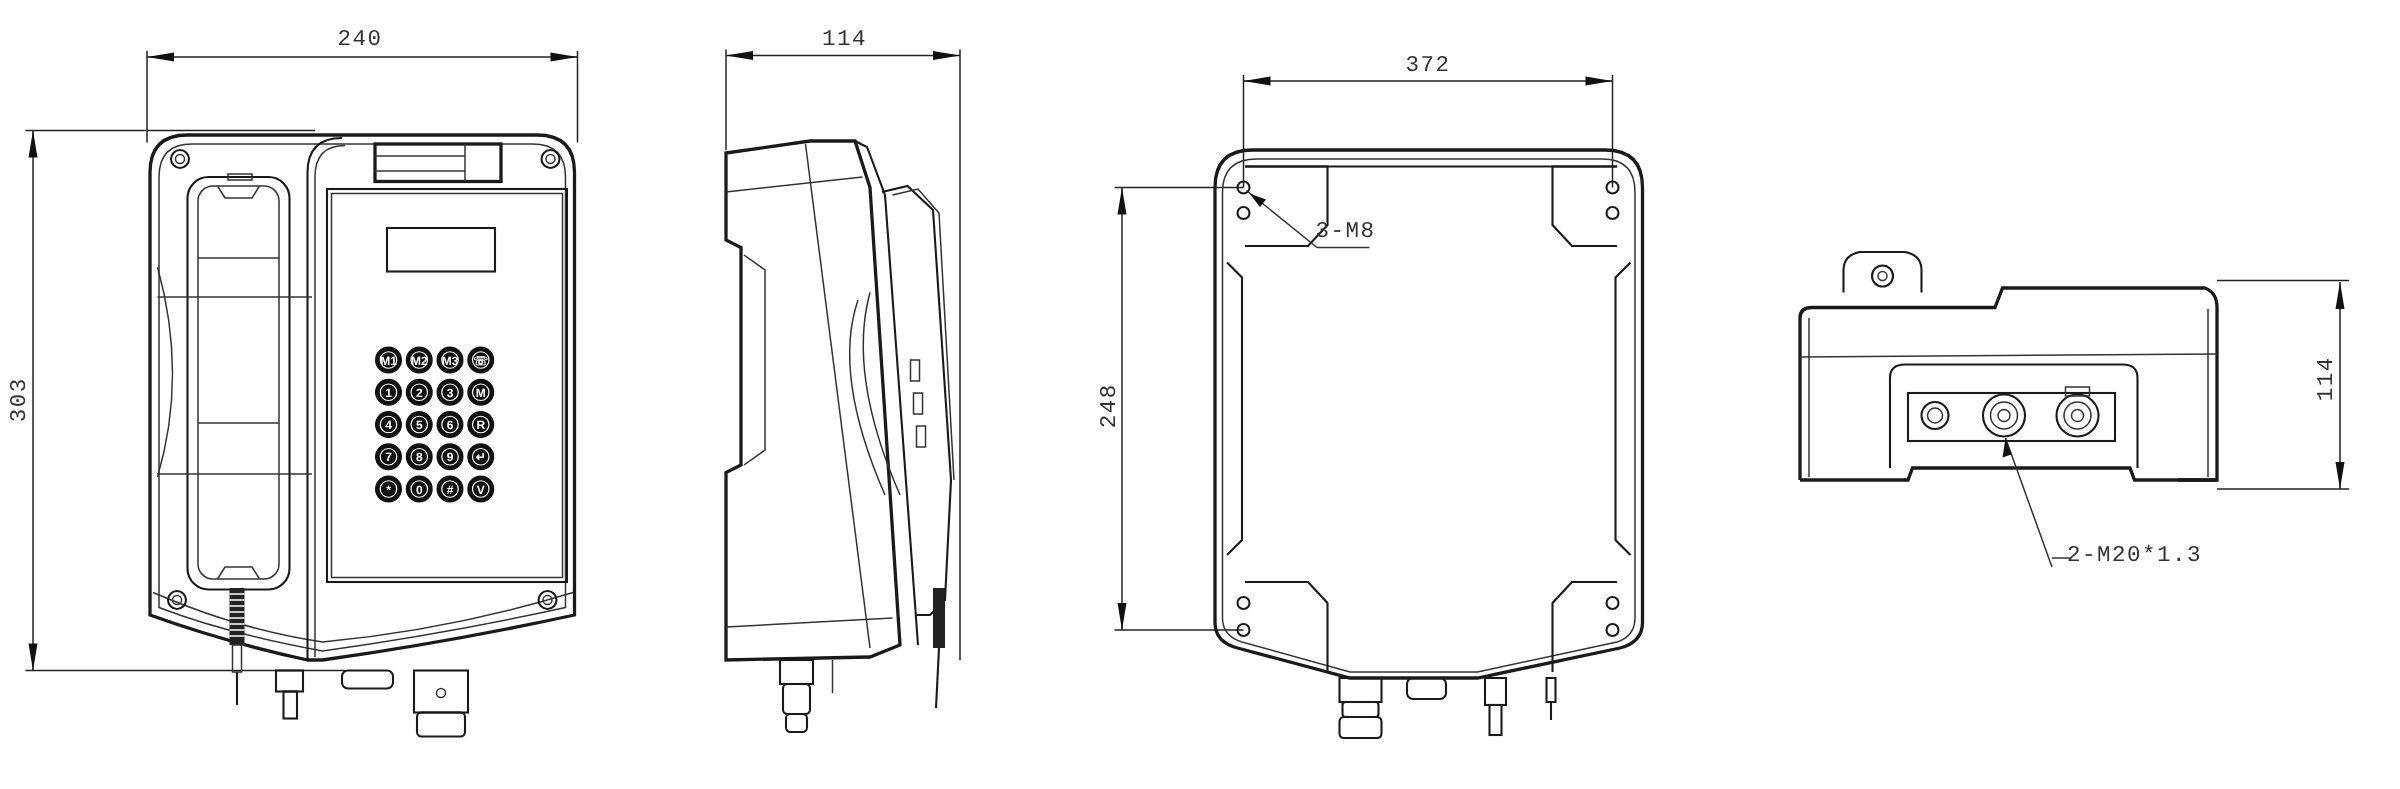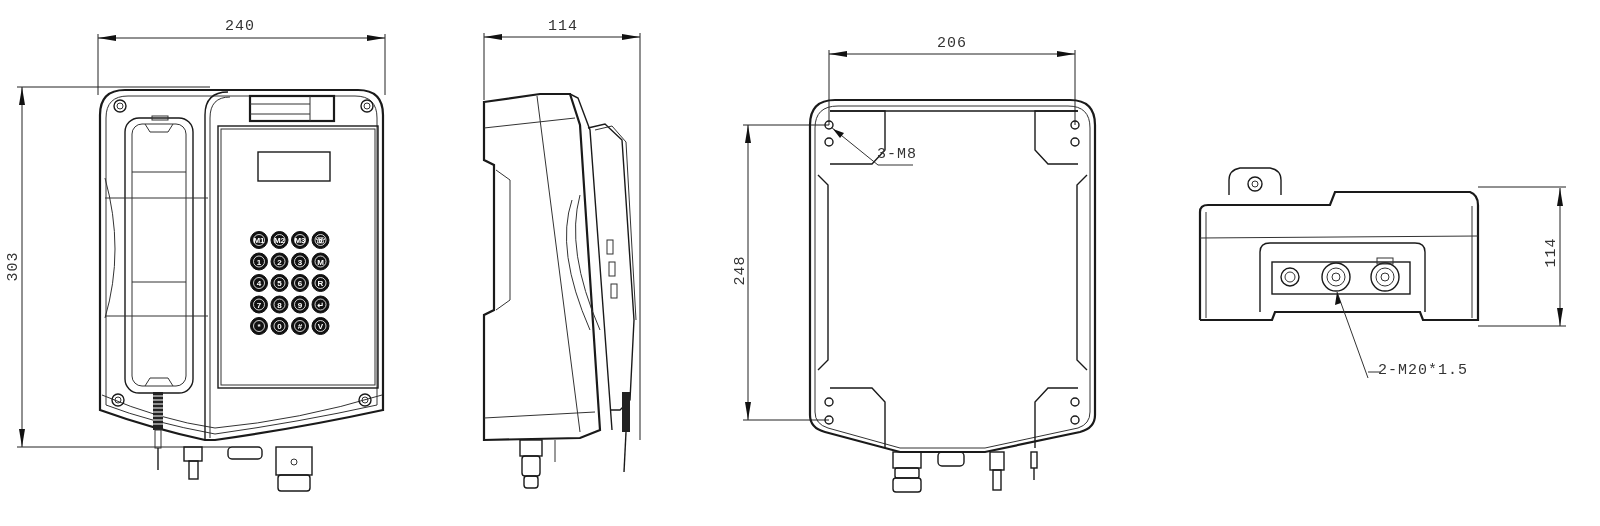--- a/index.html
+++ b/index.html
@@ -272,17 +272,17 @@
 
     <line class="thin" x1="1337" y1="292" x2="1368" y2="378"></line>
     <polygon class="arrow" points="1337,292 1335,305 1341,303"></polygon>
     <line class="thin" x1="1368" y1="372" x2="1380" y2="372"></line>
   </g>
 </svg>
 
 <span class="lbl" style="left:225px;top:18px;">240</span>
 <span class="lbl vlbl" style="left:-2px;top:258px;">303</span>
 <span class="lbl" style="left:548px;top:18px;">114</span>
-<span class="lbl" style="left:937px;top:35px;">206</span>
+<span class="lbl" style="left:937px;top:35px;">372</span>
 <span class="lbl vlbl" style="left:725px;top:262px;">248</span>
 <span class="lbl" style="left:877px;top:146px;">3-M8</span>
 <span class="lbl vlbl" style="left:1536px;top:244px;">114</span>
-<span class="lbl" style="left:1378px;top:362px;">2-M20*1.5</span>
+<span class="lbl" style="left:1378px;top:362px;">2-M20*1.3</span>
 
 </body></html>

